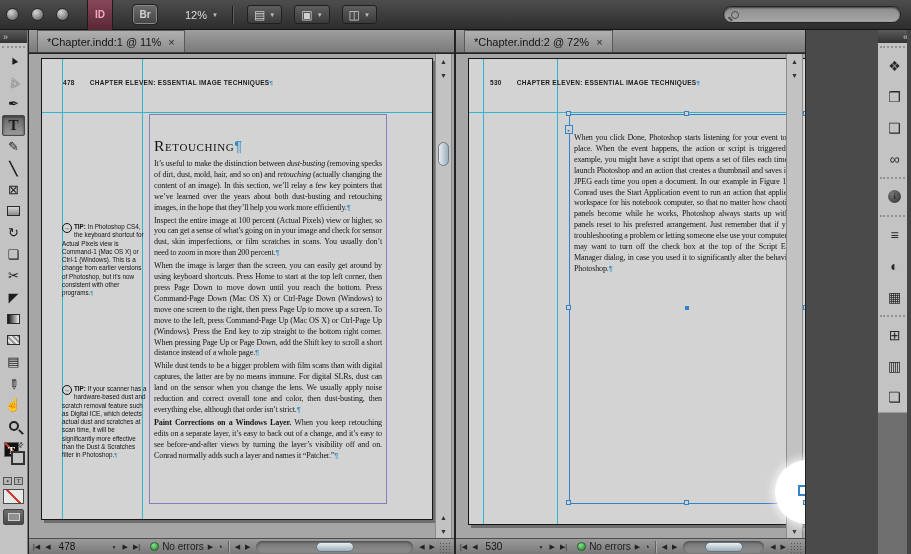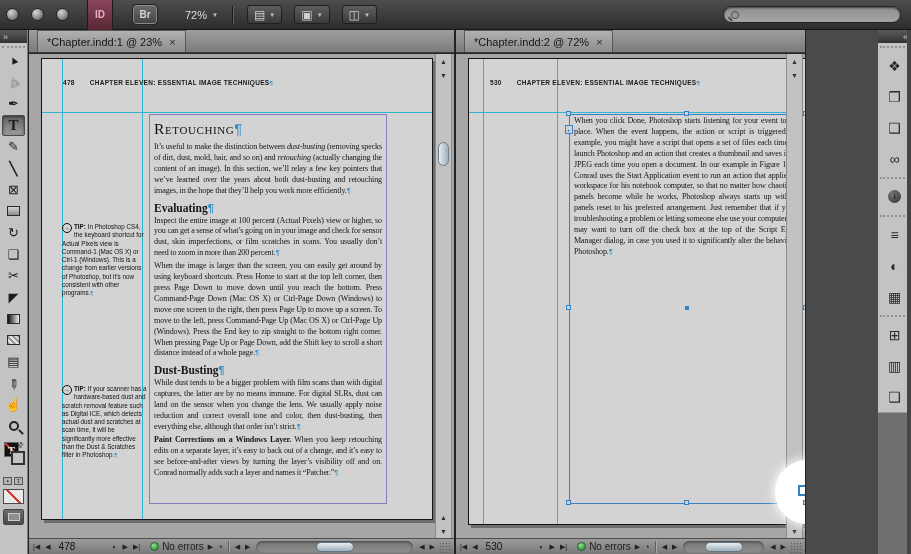--- a/index.html
+++ b/index.html
@@ -92,21 +92,21 @@
     box-shadow:3px 3px 0 rgba(40,40,40,.45); }
   .page.p478 { width:392px; height:462px; }
   .page.p530 { width:387px; height:467px; }
   .vguide { position:absolute; top:0; bottom:0; width:1px; background:#2fb6cf; }
   .hguide { position:absolute; left:0; right:0; height:1px; background:#2fb6cf; }
   .pg-head { position:absolute; top:20px; left:21px; font-size:6.5px; font-weight:bold; letter-spacing:.3px; color:#1b1b1b; white-space:nowrap; }
   .pg-head .runhead { margin-left:15px; }
   .pilcrow { color:#2e8fc9; font-family:"Liberation Sans",sans-serif; }
   .pg-head .pilcrow { font-size:6px; }
 
-  .frame { position:absolute; top:55px; width:238px; height:390px; padding:1px 4px 0 4px; overflow:hidden; }
+  .frame { position:absolute; top:55px; width:238px; height:390px; padding:18px 4px 0 4px; overflow:hidden; }
   .frame.purple { left:107px; border:1px solid #8b7cbc; }
   .frame.selblue { left:100px; border:1px solid #3583c6; background:transparent; }
 
   .blk { font-family:"Liberation Serif",serif; color:#161616; }
   .blk.h1 { font-variant:small-caps; font-size:15.5px; letter-spacing:.6px; margin:4px 0 4px 0; color:#101010; }
   .blk.h2 { font-size:11.5px; font-weight:bold; margin:5px 0 2px 0; }
   .blk.p { font-size:8.1px; line-height:10.9px; text-align:justify; margin-bottom:2px;
     letter-spacing:-0.15px; word-spacing:-0.2px; }
   .blk .it { font-style:italic; }
   .blk .bd { font-weight:bold; }
@@ -169,21 +169,21 @@
 
 <div class="app">
 
   <div class="appbar">
     <span class="light"></span>
     <span class="light"></span>
     <span class="light"></span>
     <div class="idbtn">ID</div>
     <div class="brbtn">Br</div>
     <div class="zoomctl">
-      <span>72%</span>
+      <span>12%</span>
       <span class="dd">▼</span>
     </div>
     <div class="vsep"></div>
     <div class="viewbtn">
       <span class="ic">▤</span>
       <span class="dd">▼</span>
     </div>
     <div class="viewbtn">
       <span class="ic">▣</span>
       <span class="dd">▼</span>
@@ -275,39 +275,37 @@
       <div class="screenmode">
         <div class="inner"></div>
       </div>
     </div>
 
     <div class="docs">
 
       <div class="win left">
         <div class="tabbar">
           <div class="tab">
-            <span>*Chapter.indd:1 @ 23%</span>
+            <span>*Chapter.indd:1 @ 11%</span>
             <span class="tabclose">×</span>
           </div>
         </div>
         <div class="canvas">
           <div class="page p478">
             <div class="hguide" style="top:53px"></div>
             <div class="vguide" style="left:20px"></div>
             <div class="vguide" style="left:100px"></div>
             <div class="pg-head">
               <span class="folio">478</span><span class="runhead">CHAPTER ELEVEN: ESSENTIAL IMAGE TECHNIQUES</span><span class="pilcrow">¶</span>
             </div>
             <div class="frame purple">
                 <div class="blk h1"><span>Retouching</span><span class="pilcrow">¶</span></div>
                 <div class="blk p"><span>It’s useful to make the distinction between </span><span class="it">dust-busting</span><span> (removing specks of dirt, dust, mold, hair, and so on) and </span><span class="it">retouching</span><span> (actually changing the content of an image). In this section, we’ll relay a few key pointers that we’ve learned over the years about both dust-busting and retouching images, in the hope that they’ll help you work more efficiently.</span><span class="pilcrow">¶</span></div>
-                <div class="blk h2"><span>Evaluating</span><span class="pilcrow">¶</span></div>
                 <div class="blk p"><span>Inspect the entire image at 100 percent (Actual Pixels) view or higher, so you can get a sense of what’s going on in your image and check for sensor dust, skin imperfections, or film scratches in scans. You usually don’t need to zoom in more than 200 percent.</span><span class="pilcrow">¶</span></div>
                 <div class="blk p"><span>When the image is larger than the screen, you can easily get around by using keyboard shortcuts. Press Home to start at the top left corner, then press Page Down to move down until you reach the bottom. Press Command-Page Down (Mac OS X) or Ctrl-Page Down (Windows) to move one screen to the right, then press Page Up to move up a screen. To move to the left, press Command-Page Up (Mac OS X) or Ctrl-Page Up (Windows). Press the End key to zip straight to the bottom right corner. When pressing Page Up or Page Down, add the Shift key to scroll a short distance instead of a whole page.</span><span class="pilcrow">¶</span></div>
-                <div class="blk h2"><span>Dust-Busting</span><span class="pilcrow">¶</span></div>
                 <div class="blk p"><span>While dust tends to be a bigger problem with film scans than with digital captures, the latter are by no means immune. For digital SLRs, dust can land on the sensor when you change the lens. We usually apply noise reduction and correct overall tone and color, then dust-busting, then everything else, although that order isn’t strict.</span><span class="pilcrow">¶</span></div>
                 <div class="blk p"><span class="bd">Paint Corrections on a Windows Layer.</span><span> When you keep retouching edits on a separate layer, it’s easy to back out of a change, and it’s easy to see before-and-after views by turning the layer’s visibility off and on. Conrad normally adds such a layer and names it “Patcher.”</span><span class="pilcrow">¶</span></div>
               </div>
             <div class="tip" style="top:164px">
               <span class="tip-icon">→</span><b>TIP:</b>
               <span>In Photoshop CS4, the keyboard shortcut for Actual Pixels view is Command-1 (Mac OS X) or Ctrl-1 (Windows). This is a change from earlier versions of Photoshop, but it’s now consistent with other programs.</span><span class="pilcrow">¶</span>
             </div>
             <div class="tip" style="top:326px">
               <span class="tip-icon">→</span><b>TIP:</b>
               <span>If your scanner has a hardware-based dust and scratch removal feature such as Digital ICE, which detects actual dust and scratches at scan time, it will be significantly more effective than the Dust &amp; Scratches filter in Photoshop.</span><span class="pilcrow">¶</span>

